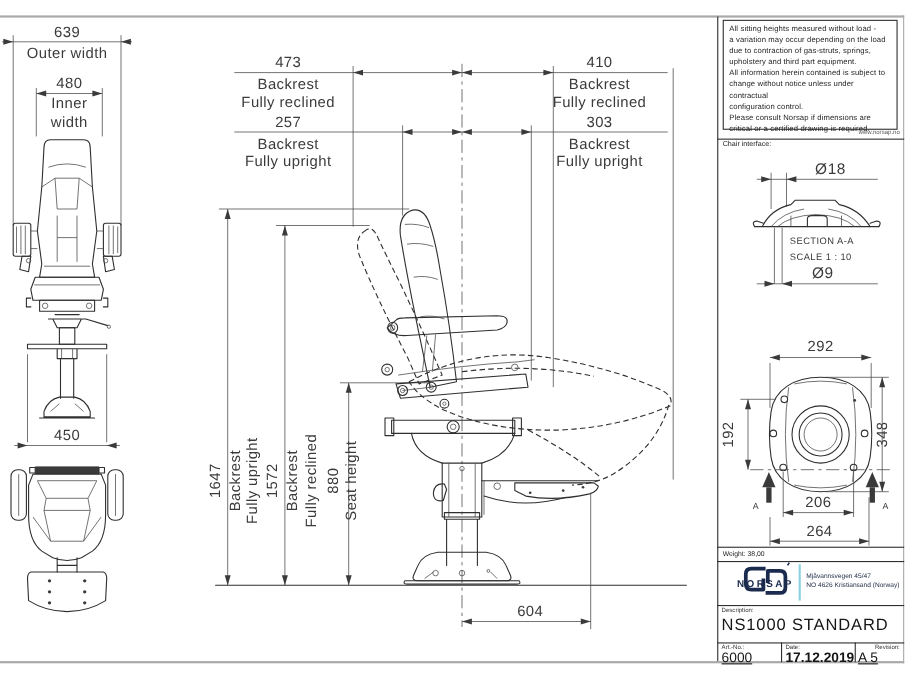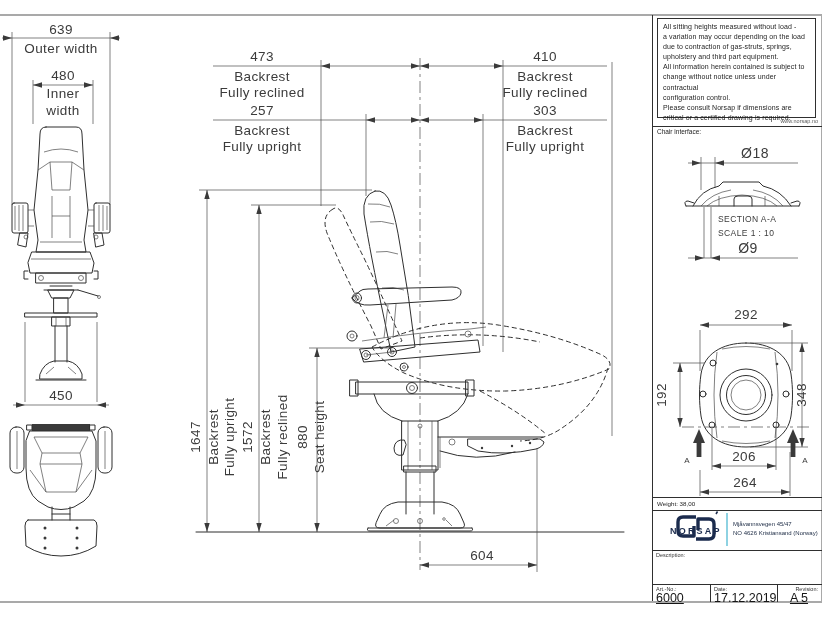--- a/index.html
+++ b/index.html
@@ -327,25 +327,26 @@
   </div>
   <div class="hline" style="left:652px;top:510px;width:171px;"></div>
 
   <div id="brand">NORSAP</div>
   <div id="bluebar"></div>
   <div class="addr" style="top:521px;">Mjåvannsvegen 45/47</div>
   <div class="addr" style="top:529.5px;">NO 4626  Kristiansand (Norway)</div>
 
   <div class="hline" style="left:652px;top:550px;width:171px;"></div>
   <div id="desclabel">Description:</div>
+  <div id="descvalue">NS1000 STANDARD</div>
 
   <div class="hline" style="left:652px;top:584px;width:171px;"></div>
   <div class="vline" style="left:710px;top:584px;height:18px;"></div>
   <div class="vline" style="left:777px;top:584px;height:18px;"></div>
 
   <div class="cell-label" style="left:656px;">Art.-No.:</div>
   <div class="cell-value" style="left:656px;text-decoration:underline;">6000</div>
   <div class="cell-label" style="left:714px;">Date:</div>
-  <div class="cell-value" style="left:714px;">17.12.2019</div>
+  <div class="cell-value" style="left:714px;font-weight:bold;">17.12.2019</div>
   <div class="cell-label" style="left:780px;width:38px;text-align:right;">Revision:</div>
-  <div class="cell-value" style="left:780px;width:38px;text-align:center;text-decoration:underline;">A 5</div>
+  <div class="cell-value" style="left:780px;width:38px;text-align:left;text-decoration:underline;">A 5</div>
 
 </div>
 
 </body></html>

